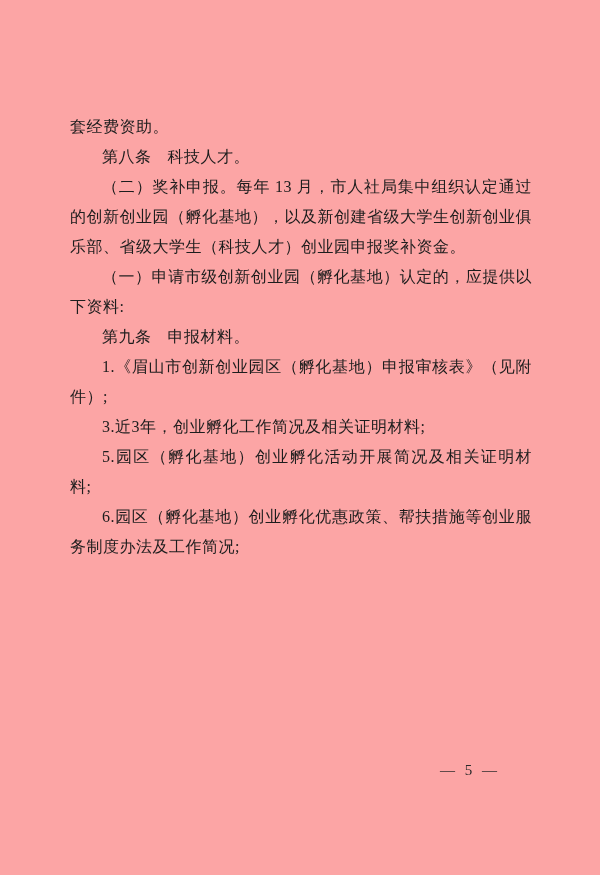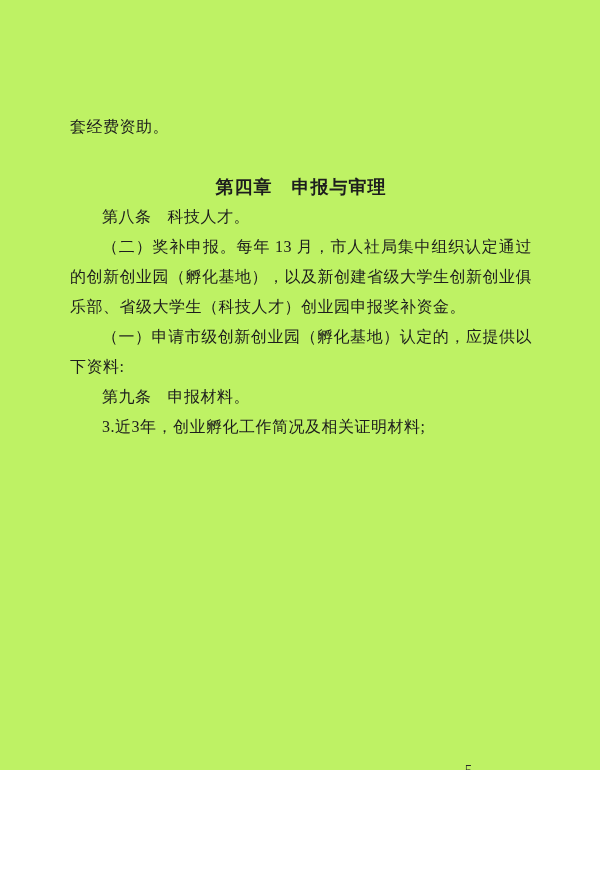--- a/index.html
+++ b/index.html
@@ -3,22 +3,22 @@
 <meta charset="utf-8">
 <style>
   html, body {
     margin: 0;
     padding: 0;
     background: #ffffff;
   }
   .page {
     position: relative;
     width: 600px;
-    height: 770px;
-    background: #bef264;
+    height: 875px;
+    background: #fca5a5;
     overflow: hidden;
     font-family: "Liberation Serif", "DejaVu Serif", serif;
     color: #1d1d1d;
   }
   .content {
     position: absolute;
     top: 112px;
     left: 70px;
     width: 462px;
     font-size: 16px;
@@ -61,34 +61,36 @@
   }
 </style>
 </head>
 <body>
 
 <div class="page">
   <div class="content">
 
     <p class="para no-indent">套经费资助。</p>
 
-    <h2 class="chapter">第四章　申报与审理</h2>
 
     <p class="para"><span class="article-label">第八条</span><span class="article-title">科技人才。</span></p>
 
 
     <p class="para">（二）奖补申报。每年 13 月，市人社局集中组织认定通过的创新创业园（孵化基地），以及新创建省级大学生创新创业俱乐部、省级大学生（科技人才）创业园申报奖补资金。</p>
 
     <p class="para">（一）申请市级创新创业园（孵化基地）认定的，应提供以下资料:</p>
 
     <p class="para"><span class="article-label">第九条</span><span class="article-title">申报材料。</span></p>
 
+    <p class="para">1.《眉山市创新创业园区（孵化基地）申报审核表》（见附件）;</p>
 
 
     <p class="para">3.近3年，创业孵化工作简况及相关证明材料;</p>
 
 
+    <p class="para">5.园区（孵化基地）创业孵化活动开展简况及相关证明材料;</p>
 
+    <p class="para">6.园区（孵化基地）创业孵化优惠政策、帮扶措施等创业服务制度办法及工作简况;</p>
 
   </div>
 
   <div class="footer">— 5 —</div>
 </div>
 
 </body></html>

